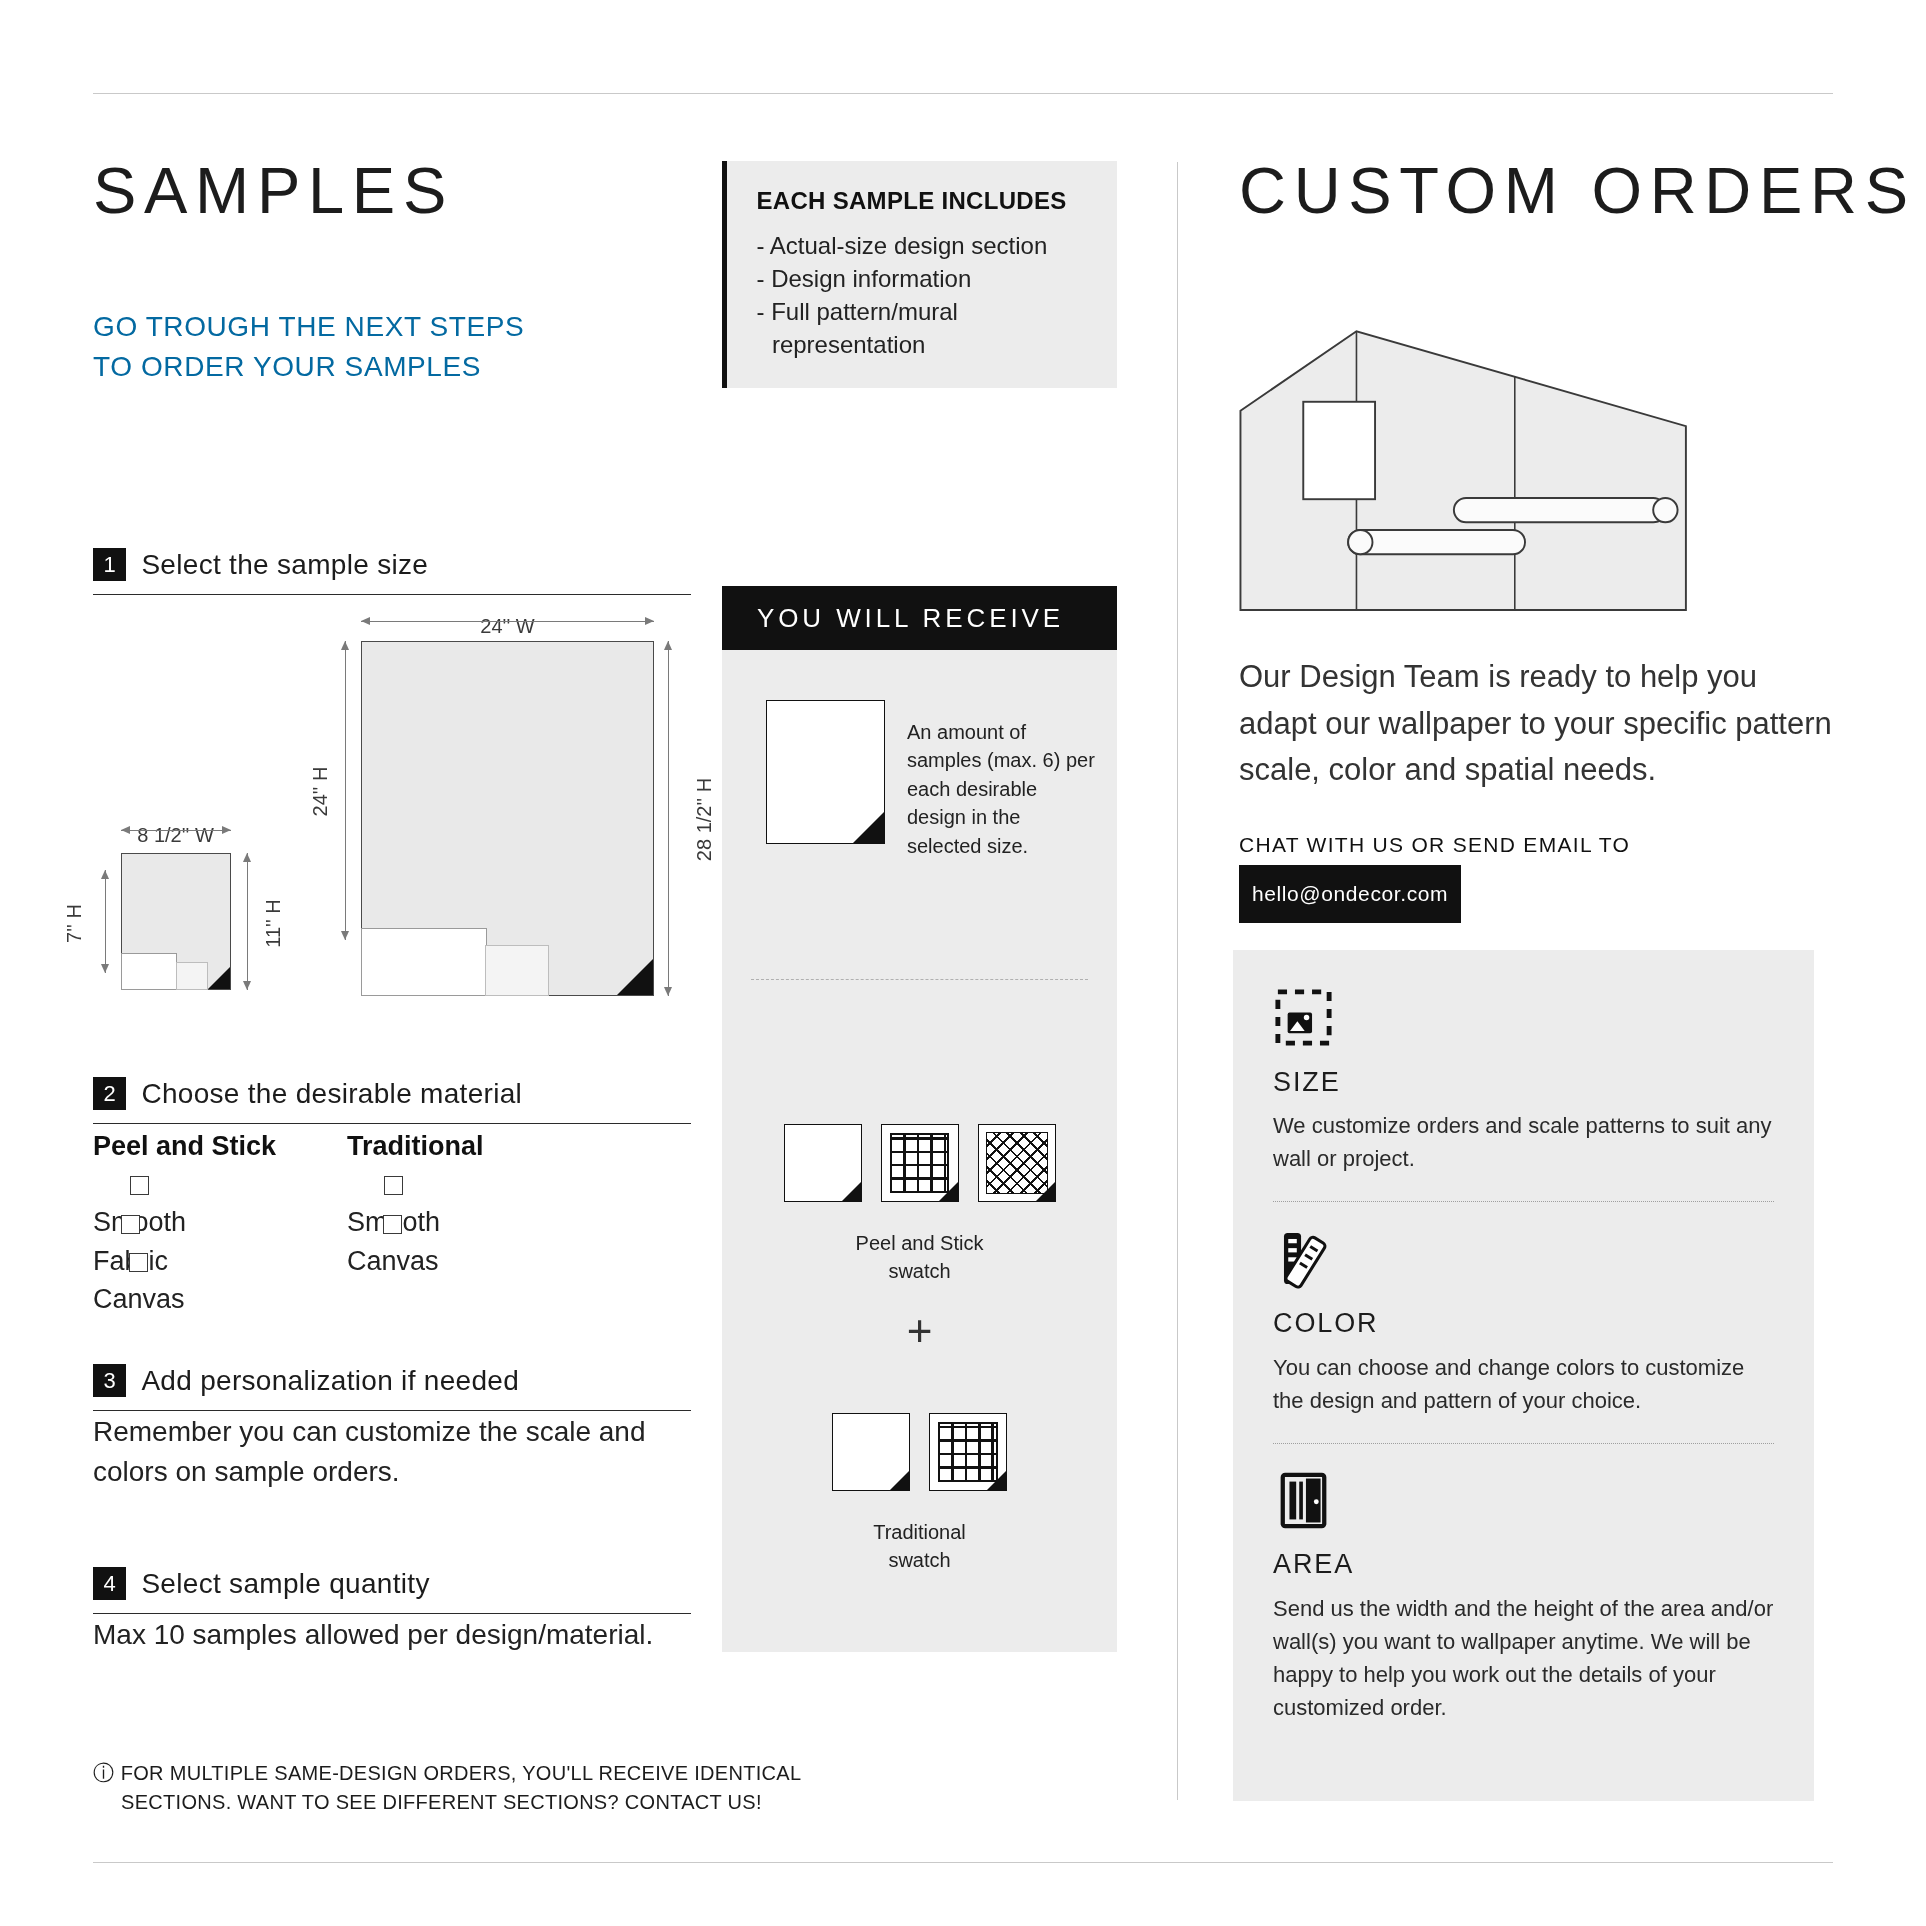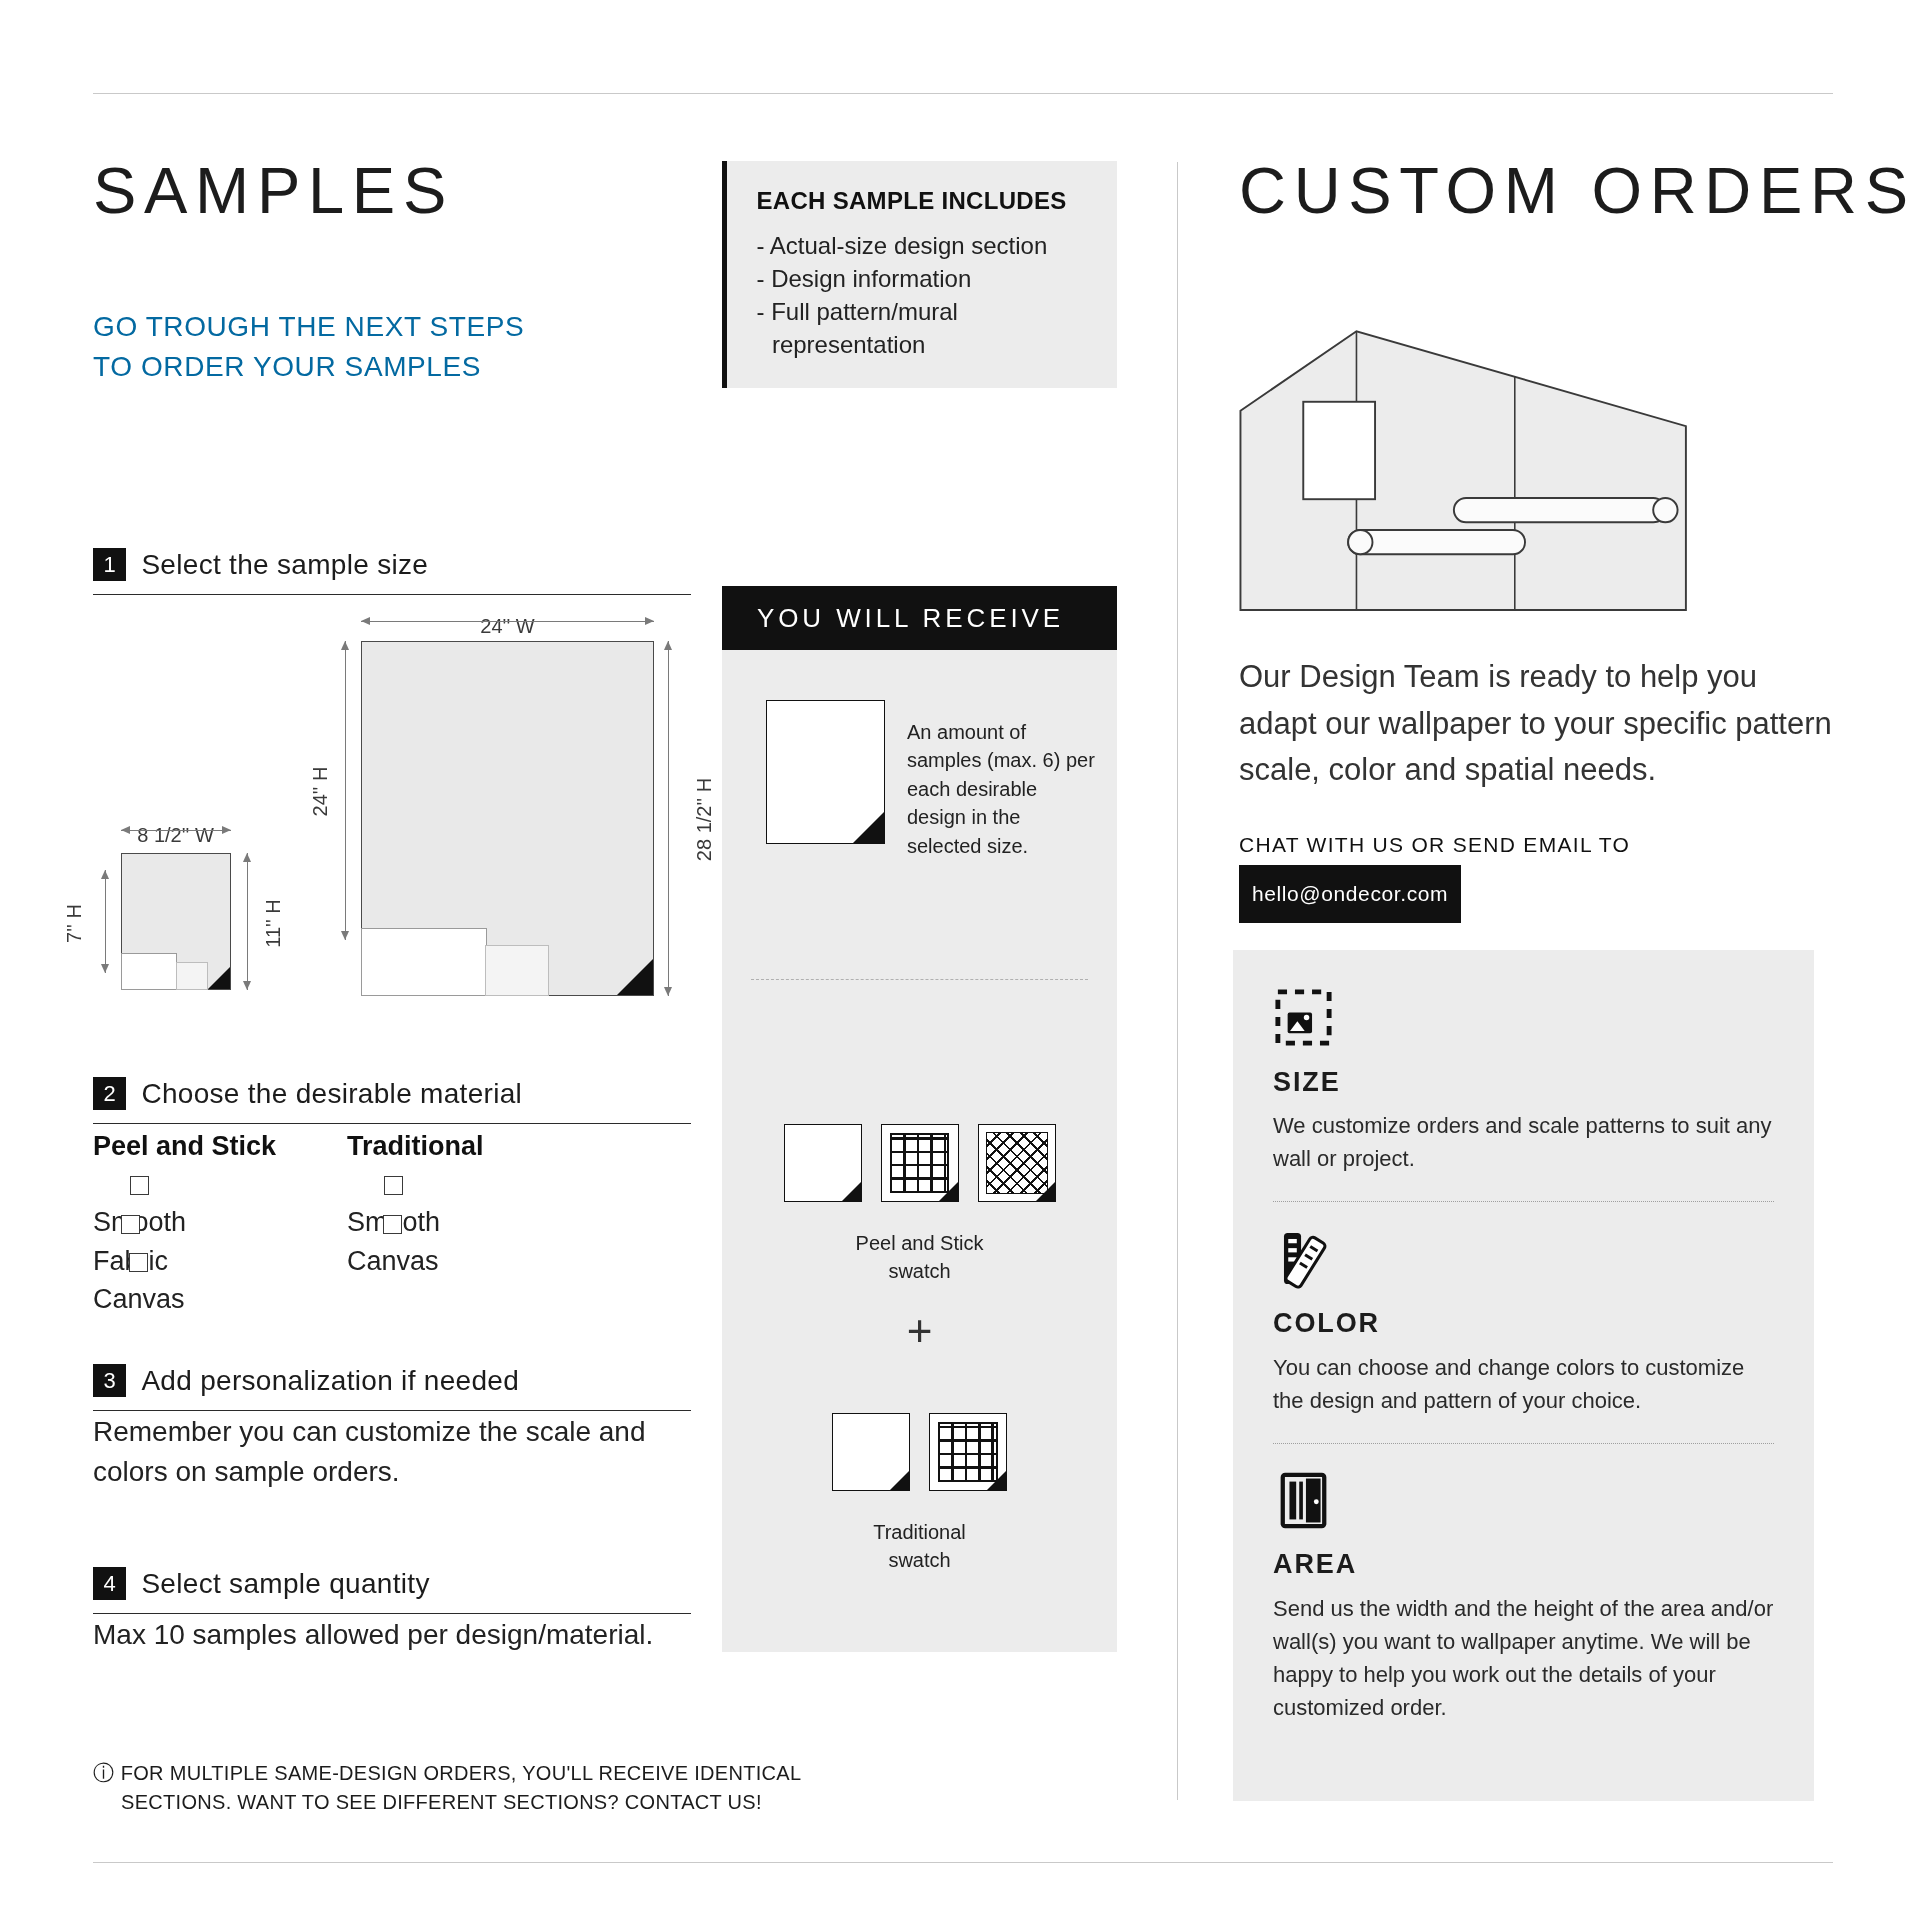--- a/index.html
+++ b/index.html
@@ -71,21 +71,21 @@
   .rv-plus { position:absolute; left:0; right:0; top:720px; text-align:center; font-size:44px; font-weight:300; color:#333; }
 
   
   .house { position:absolute; left:1239px; top:330px; }
   .c-intro { position:absolute; left:1239px; top:654px; width:600px; font-size:31px; line-height:1.5; color:#333; }
   .c-contact { position:absolute; left:1239px; top:833px; font-size:21px; letter-spacing:1.3px; color:#111; }
   .c-email { position:absolute; left:1239px; top:865px; background:#111; color:#fff; font-size:21px; letter-spacing:0.6px; padding:17px 13px; cursor:pointer; }
 
   .features { position:absolute; left:1233px; top:950px; width:581px; height:851px; background:#ececec; padding:37px 40px; }
   .feat .f-icon { display:block; margin-bottom:16.7px; }
-  .feat h3 { font-size:27px; font-weight:700; letter-spacing:1.9px; color:#1c1c1c; margin-bottom:11.6px; }
+  .feat h3 { font-size:27px; font-weight:400; letter-spacing:1.9px; color:#1c1c1c; margin-bottom:11.6px; }
   .feat p { font-size:22px; line-height:1.5; color:#2a2a2a; }
   .f-dash { border-top:1.9px dotted #9f9f9f; margin:26px 0; }
 
   svg { overflow:visible; }
 </style>
 </head>
 <body>
 
 <div id="page">
 

